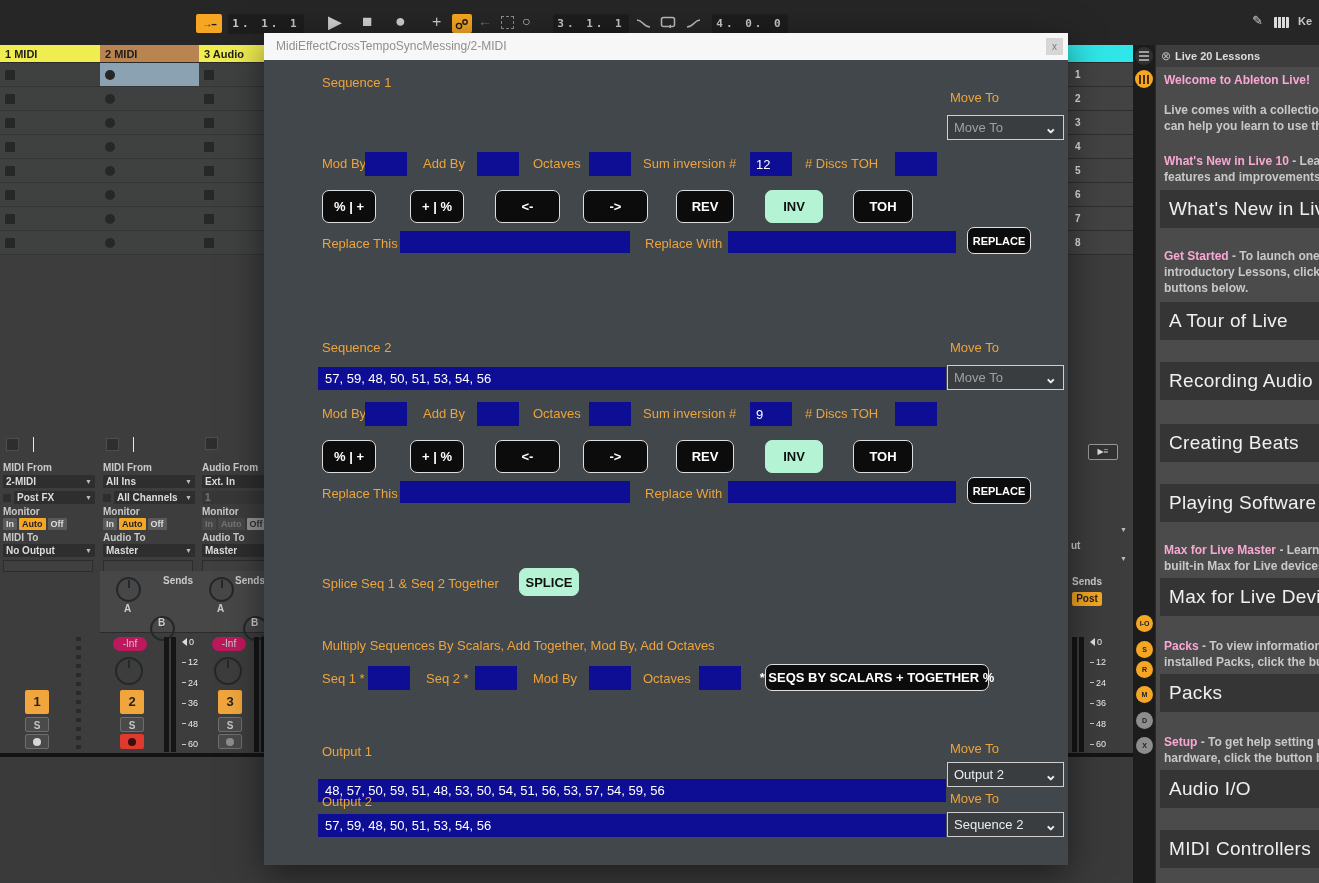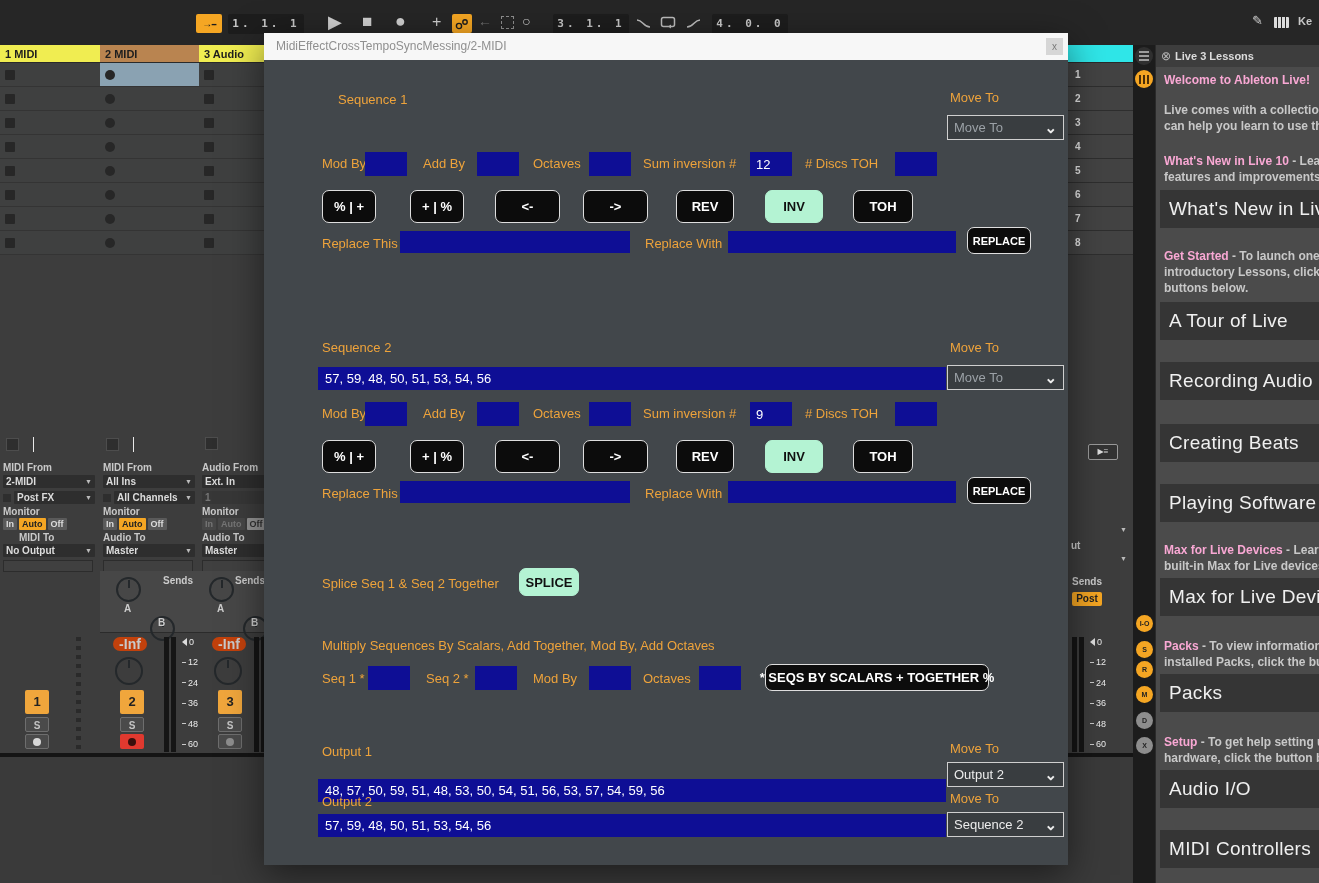--- a/index.html
+++ b/index.html
@@ -41,21 +41,21 @@
         border-radius:1px;}
   .chip.auto{background:#f5a623;color:#222;}
   .dim35{opacity:.35;} .offsel{background:#a5a5a5;color:#2f2f2f;opacity:.85;}
   .statusbox{height:10px;background:#404040;border:1px solid #2c2c2c;}
   
   .sendpanel{background:#474747;border-bottom:1px solid #2b2b2b;}
   .knob{border-radius:50%;border:2px solid #24282b;box-sizing:border-box;position:relative;}
   .knob::after{content:"";position:absolute;left:50%;top:1px;width:2px;height:8px;
                background:#24282b;transform:translateX(-50%);}
   .slabel{font-size:10px;font-weight:bold;color:#cccccc;white-space:nowrap;}
-  .inf{background:#c2410c;border-radius:7px;color:#c9c9c9;font-size:14px;font-weight:bold;
+  .inf{background:#be185d;border-radius:7px;color:#c9c9c9;font-size:10px;font-weight:normal;
        text-align:center;line-height:14px;}
   .numbtn{width:24px;height:24px;background:#f0a63c;border-radius:2px;color:#222;font-size:13px;
           font-weight:bold;text-align:center;line-height:24px;}
   .sbtn{width:24px;height:15px;background:#4a4a4a;border:1px solid #6e6e6e;border-radius:2px;
         color:#c4c4c4;font-size:10px;font-weight:bold;text-align:center;line-height:15px;
         box-sizing:border-box;}
   .armbtn{width:24px;height:15px;border-radius:2px;display:flex;align-items:center;
           justify-content:center;box-sizing:border-box;}
   .armbtn .dot{width:8px;height:8px;border-radius:50%;}
   .mbars{display:flex;gap:2px;}
@@ -200,21 +200,21 @@
           <span>Post FX</span>
           <span class="ar">▼</span>
         </div>
     </div>
     <div class="a iolbl" style="left:0;top:461px;">Monitor</div>
     <div class="a" style="left:3px;top:473px;display:flex;gap:2px;">
       <span class="chip">In</span>
       <span class="chip auto">Auto</span>
       <span class="chip">Off</span>
     </div>
-    <div class="a iolbl" style="left:16px;top:487px;">MIDI To</div>
+    <div class="a iolbl" style="left:0;top:487px;">MIDI To</div>
     <div class="a iodd" style="left:3px;top:499px;width:92px;">
         <span>No Output</span>
         <span class="ar">▼</span>
       </div>
     <div class="a statusbox" style="left:3px;top:515px;width:88px;"></div>
 
     <div class="a numbtn" style="left:25px;top:645px;">1</div>
     <div class="a sbtn" style="left:25px;top:672px;">S</div>
     <div class="a armbtn" style="left:25px;top:689px;background:#4a4a4a;border:1px solid #6e6e6e;">
         <i class="dot" style="background:#d8d8d8;"></i>
@@ -462,55 +462,55 @@
     <div class="a togl" style="left:3px;top:596px;background:#f5a623;">S</div>
     <div class="a togl" style="left:3px;top:616px;background:#f5a623;">R</div>
     <div class="a togl" style="left:3px;top:641px;background:#f5a623;">M</div>
     <div class="a togl" style="left:3px;top:667px;background:#8d8d8d;">D</div>
     <div class="a togl" style="left:3px;top:692px;background:#8d8d8d;">X</div>
   </div>
 
   <div class="a sidebar">
     <div class="a sbhead">
       <span class="x">⊗</span>
-      <span class="t">Live 3 Lessons</span>
+      <span class="t">Live 20 Lessons</span>
     </div>
     <div class="a para" style="left:8px;top:27px;"><b>Welcome to Ableton Live!</b></div>
     <div class="a para" style="left:8px;top:57px;">Live comes with a collection</div>
     <div class="a para" style="left:8px;top:73px;">can help you learn to use the</div>
     <div class="a para" style="left:8px;top:108px;"><b>What's New in Live 10</b><span> - Lear</span></div>
     <div class="a para" style="left:8px;top:124px;">features and improvements</div>
     <div class="a lessonbtn" style="left:4px;top:145px;">What's New in Live</div>
     <div class="a para" style="left:8px;top:203px;"><b>Get Started</b><span> - To launch one</span></div>
     <div class="a para" style="left:8px;top:219px;">introductory Lessons, click a</div>
     <div class="a para" style="left:8px;top:235px;">buttons below.</div>
     <div class="a lessonbtn" style="left:4px;top:257px;">A Tour of Live</div>
     <div class="a lessonbtn" style="left:4px;top:317px;">Recording Audio</div>
     <div class="a lessonbtn" style="left:4px;top:379px;">Creating Beats</div>
     <div class="a lessonbtn" style="left:4px;top:439px;">Playing Software In</div>
-    <div class="a para" style="left:8px;top:497px;"><b>Max for Live Devices</b><span> - Learn</span></div>
+    <div class="a para" style="left:8px;top:497px;"><b>Max for Live Master</b><span> - Learn</span></div>
     <div class="a para" style="left:8px;top:513px;">built-in Max for Live devices.</div>
     <div class="a lessonbtn" style="left:4px;top:533px;">Max for Live Device</div>
     <div class="a para" style="left:8px;top:593px;"><b>Packs</b><span> - To view information a</span></div>
     <div class="a para" style="left:8px;top:609px;">installed Packs, click the but</div>
     <div class="a lessonbtn" style="left:4px;top:629px;">Packs</div>
     <div class="a para" style="left:8px;top:689px;"><b>Setup</b><span> - To get help setting u</span></div>
     <div class="a para" style="left:8px;top:705px;">hardware, click the button b</div>
     <div class="a lessonbtn" style="left:4px;top:725px;">Audio I/O</div>
     <div class="a lessonbtn" style="left:4px;top:785px;">MIDI Controllers</div>
   </div>
 
   <div class="a popup">
     <div class="a ptitle">
       <span class="txt">MidiEffectCrossTempoSyncMessing/2-MIDI</span>
       <span class="pclose">x</span>
     </div>
     <div class="a pbody"></div>
 
-    <div class="a olbl" style="left:58px;top:59px;margin-left:16px;">Sequence 1</div>
+    <div class="a olbl" style="left:58px;top:42px;">Sequence 1</div>
     <div class="a olbl" style="left:686px;top:57px;">Move To</div>
     <div class="a pdrop gray" style="left:683px;top:82px;width:117px;height:25px;">
         <span>Move To</span>
         <span class="ch">⌄</span>
       </div>
     <div class="a olbl" style="left:58px;top:123px;">Mod By</div>
     <div class="a nbox" style="left:101px;top:119px;width:42px;height:24px;"></div>
     <div class="a olbl" style="left:159px;top:123px;">Add By</div>
     <div class="a nbox" style="left:213px;top:119px;width:42px;height:24px;"></div>
     <div class="a olbl" style="left:269px;top:123px;">Octaves</div>

